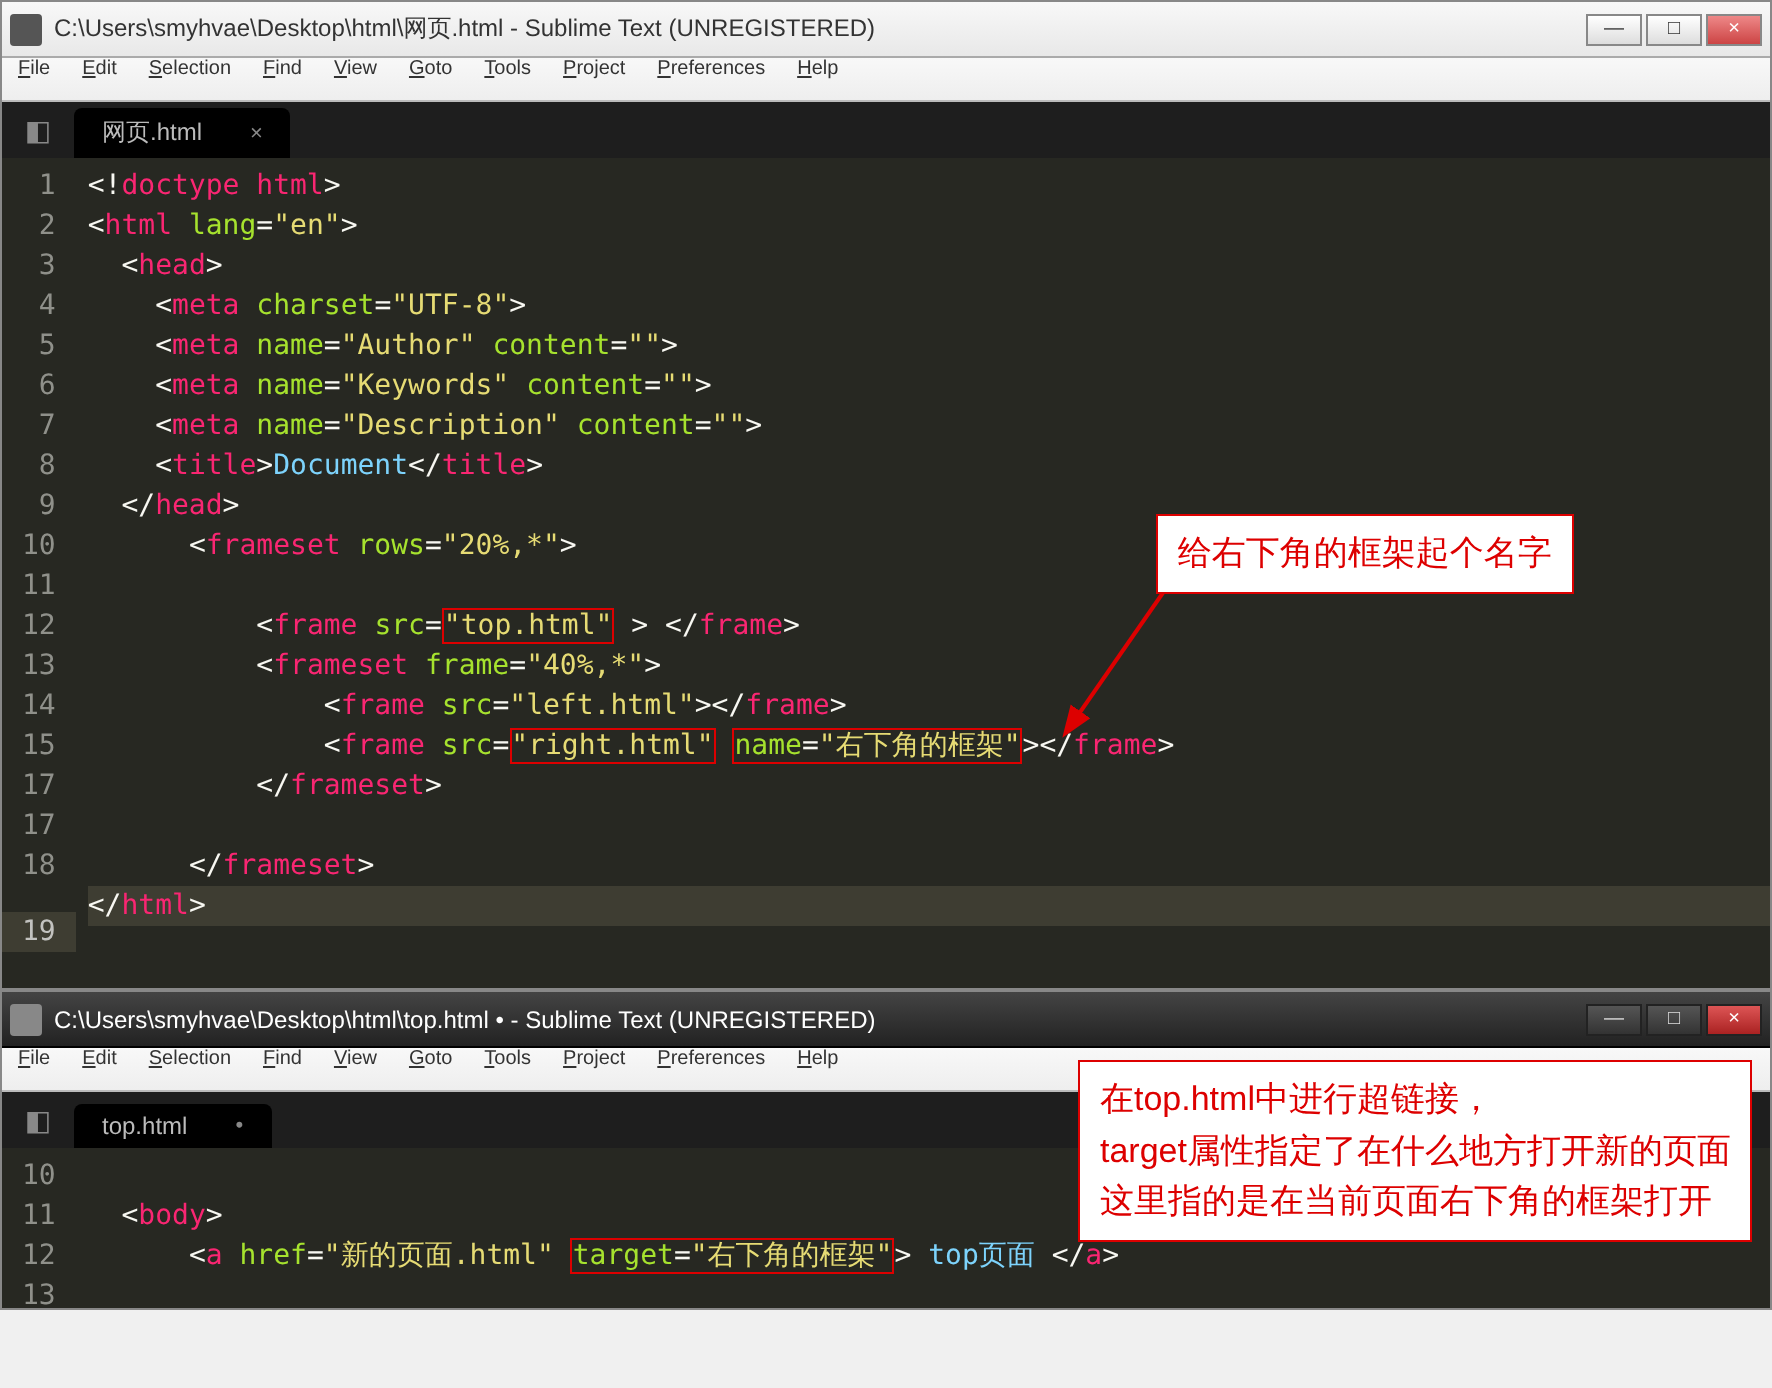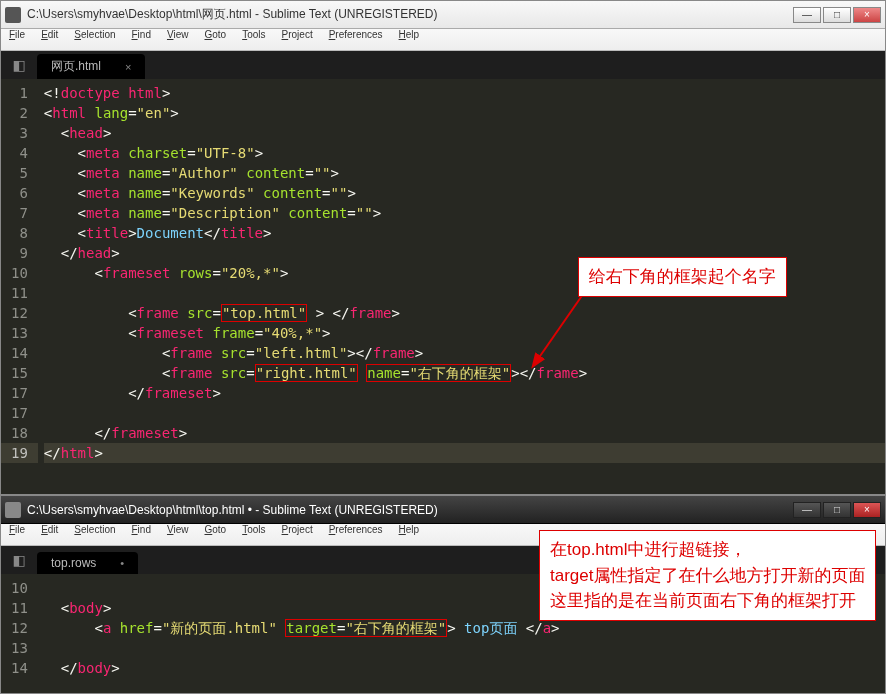--- a/index.html
+++ b/index.html
@@ -1,20 +1,20 @@
 <!DOCTYPE html>
 <html><head>
 <meta charset="utf-8">
 <style>
 * { margin: 0; padding: 0; box-sizing: border-box; }
 body { font-family: "Microsoft YaHei", Arial, sans-serif; background: #f0f0f0; }
 
 .window { background: #fff; border: 1px solid #888; position: relative; }
 .window1 { width: 886px; height: 495px; }
-.window2 { width: 886px; height: 199px; margin-top: 0; }
+.window2 { width: 886px; height: 160px; margin-top: 0; }
 
 .titlebar {
   height: 28px;
   background: linear-gradient(to bottom, #f8f8f8, #e8e8e8);
   border-bottom: 1px solid #aaa;
   display: flex;
   align-items: center;
   padding: 4px 4px;
   font-size: 12px;
   color: #333;
@@ -92,21 +92,21 @@
 }
 .window2 .editor { height: calc(100% - 78px); }
 .gutter {
   background: #272822;
   color: #8f908a;
   text-align: right;
   padding: 4px 10px 0 10px;
   user-select: none;
 }
 .gutter .ln { height: 20px; line-height: 20px; }
-.gutter .ln.current { background: #3e3d32; color: #c2c2bf; margin: 0 -10px; padding: 0 10px; }
+.gutter .ln.current { background: #3e3d32; color: #c2c2bf; margin: 13px -10px; padding: 0 10px; }
 
 .code { padding: 4px 0 0 6px; color: #f8f8f2; position: relative; flex: 1; }
 .code .line { height: 20px; line-height: 20px; white-space: pre; }
 .code .line.current { background: #3e3d32; }
 
 .tag { color: #f92672; }
 .bracket { color: #f8f8f2; }
 .attr { color: #a6e22e; }
 .str { color: #e6db74; }
 .txt { color: #7dd3fc; }
@@ -235,21 +235,21 @@
     <span>View</span>
     <span>Goto</span>
     <span>Tools</span>
     <span>Project</span>
     <span>Preferences</span>
     <span>Help</span>
   </div>
   <div class="tabbar">
     <div class="tab-left-icon">◧</div>
     <div class="tab modified">
-      <span>top.rows</span>
+      <span>top.html</span>
       <span class="tab-close"></span>
     </div>
   </div>
   <div class="editor">
     <div class="gutter">
       <div class="ln">10</div>
       <div class="ln">11</div>
       <div class="ln">12</div>
       <div class="ln">13</div>
       <div class="ln">14</div>

